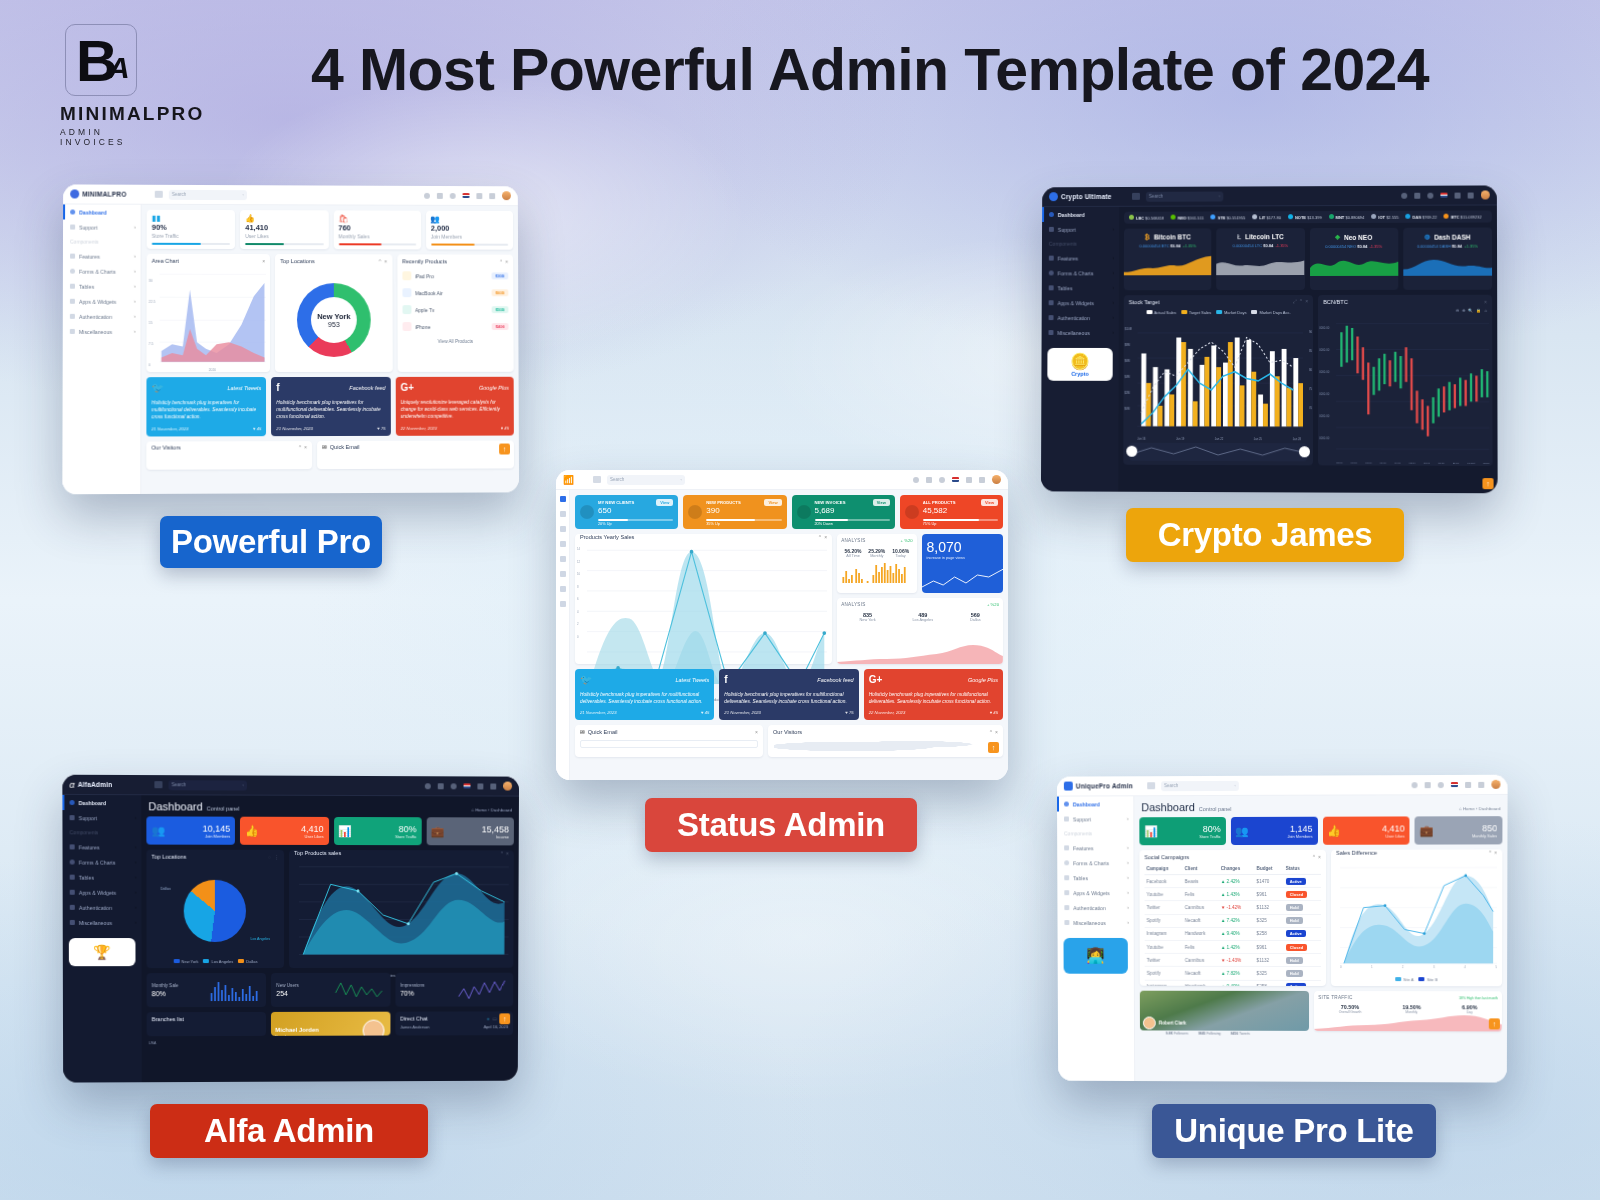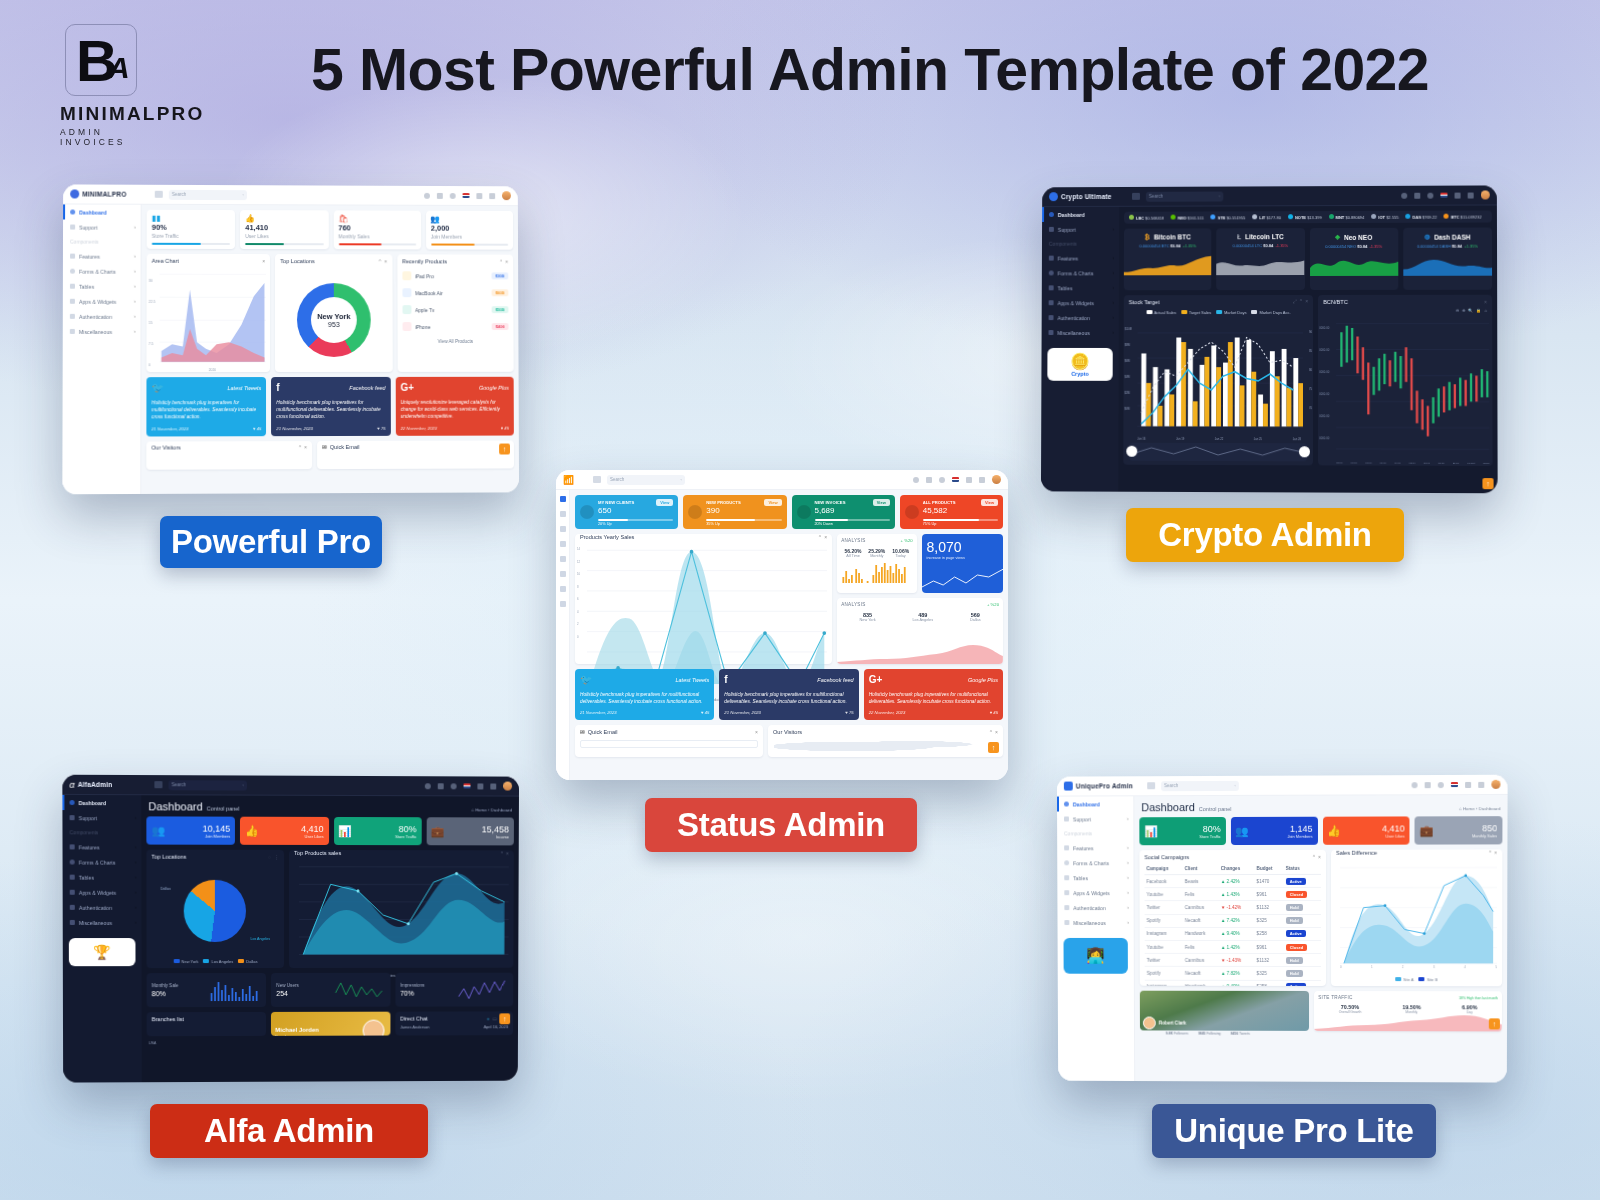--- a/index.html
+++ b/index.html
@@ -124,21 +124,21 @@
 <div class="bg-wash"></div>
 
 <div class="logo-wrap">
   <div class="logo-box">
     <span class="logo-b">B</span>
     <span class="logo-a">A</span>
   </div>
   <div class="logo-t1">MINIMALPRO</div>
   <div class="logo-t2">ADMIN INVOICES</div>
 </div>
-<div class="main-title">5 Most Powerful Admin Template of 2022</div>
+<div class="main-title">4 Most Powerful Admin Template of 2024</div>
 
 <div class="dash" style="left:64px; top:185px; width:456px; height:308px; transform:perspective(1400px) rotateY(2.2deg) rotateX(1.2deg);">
   <div class="light" style="position:absolute;inset:0;">
     <div class="topbar l">
       <div class="brand">
         <span class="brand-ico" style="background:#3e6ae1;"></span>
         <span class="brand-txt" style="color:#1f2a44;">MINIMALPRO</span>
       </div>
       <span class="hamb" style="background:#b9c3d4;"></span>
       <div class="searchbox" style="background:#f1f4f9;color:#9aa6b8;">
@@ -650,21 +650,21 @@
               <span>03:00</span>
             </div>
           </div>
           <div style="position:absolute;right:4px;bottom:4px;width:11px;height:11px;border-radius:2px;background:#f7941e;color:#fff;font-size:7px;text-align:center;line-height:11px;">↑</div>
         </div>
       </div>
     </div>
   </div>
 </div>
 <div class="badge" style="left:1126px; top:508px; width:278px; height:54px; background:#eda50c;">
-  <span>Crypto Admin</span>
+  <span>Crypto James</span>
 </div>
 
 <div class="dash" style="left:556px; top:470px; width:452px; height:310px;">
   <div class="light" style="position:absolute;inset:0;">
     <div class="topbar l">
       <div class="brand" style="width:24px;flex:0 0 24px;">
         <span style="font-size:9px;color:#2d6ee8;">📶</span>
       </div>
       <span class="hamb" style="background:#b9c3d4;"></span>
       <div class="searchbox" style="background:#f1f4f9;color:#9aa6b8;">

